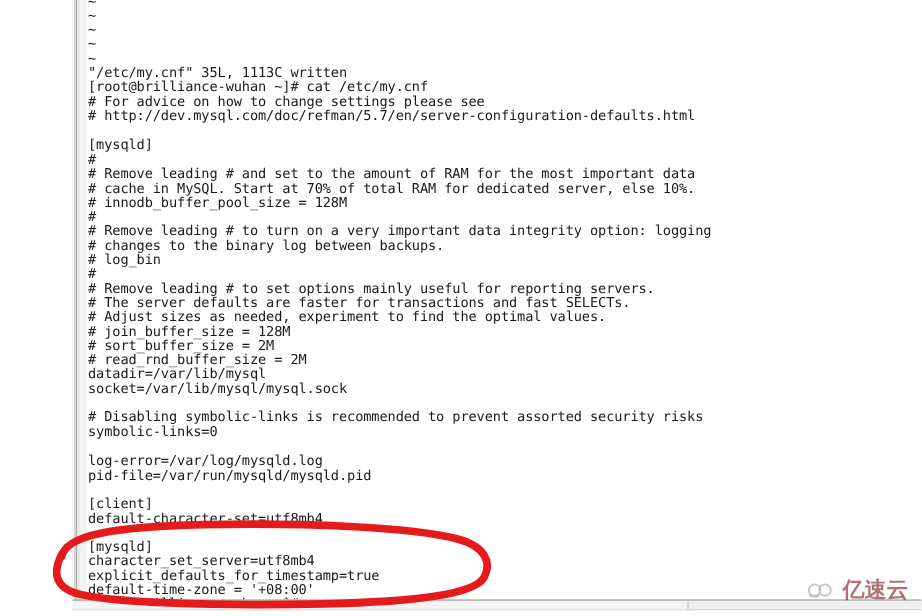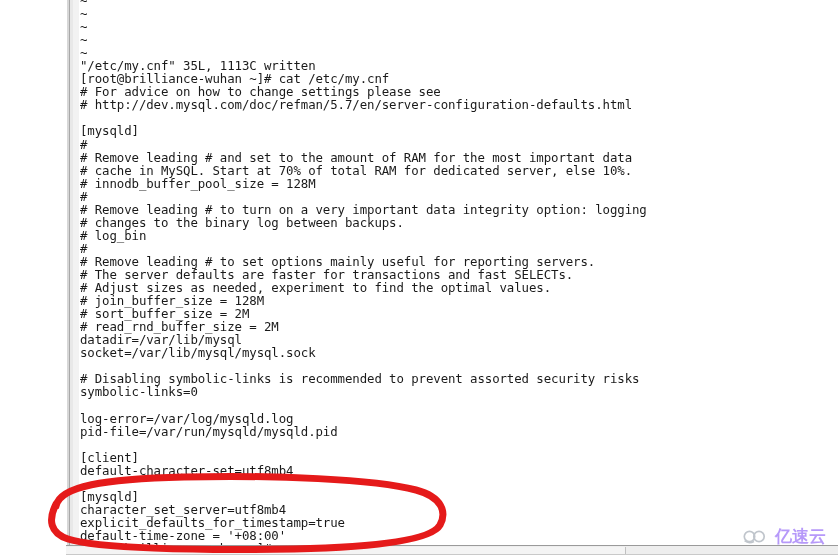--- a/index.html
+++ b/index.html
@@ -123,23 +123,23 @@
     right: 12px;
     top: 526px;
     display: flex;
     align-items: center;
     gap: 4px;
     opacity: 0.62;
   }
   .watermark .wm-logo { display: block; }
   .watermark .wm-text {
     font-family: "DejaVu Sans", "Liberation Sans", sans-serif;
-    font-size: 17px;
+    font-size: 20px;
     font-weight: bold;
-    color: #8b5cf6;
+    color: #7f1d1d;
     letter-spacing: 0px;
     line-height: 1;
   }
 </style>
 </head>
 <body>
 
 <div id="screenshot">
 
   <div class="left-gutter"></div>

